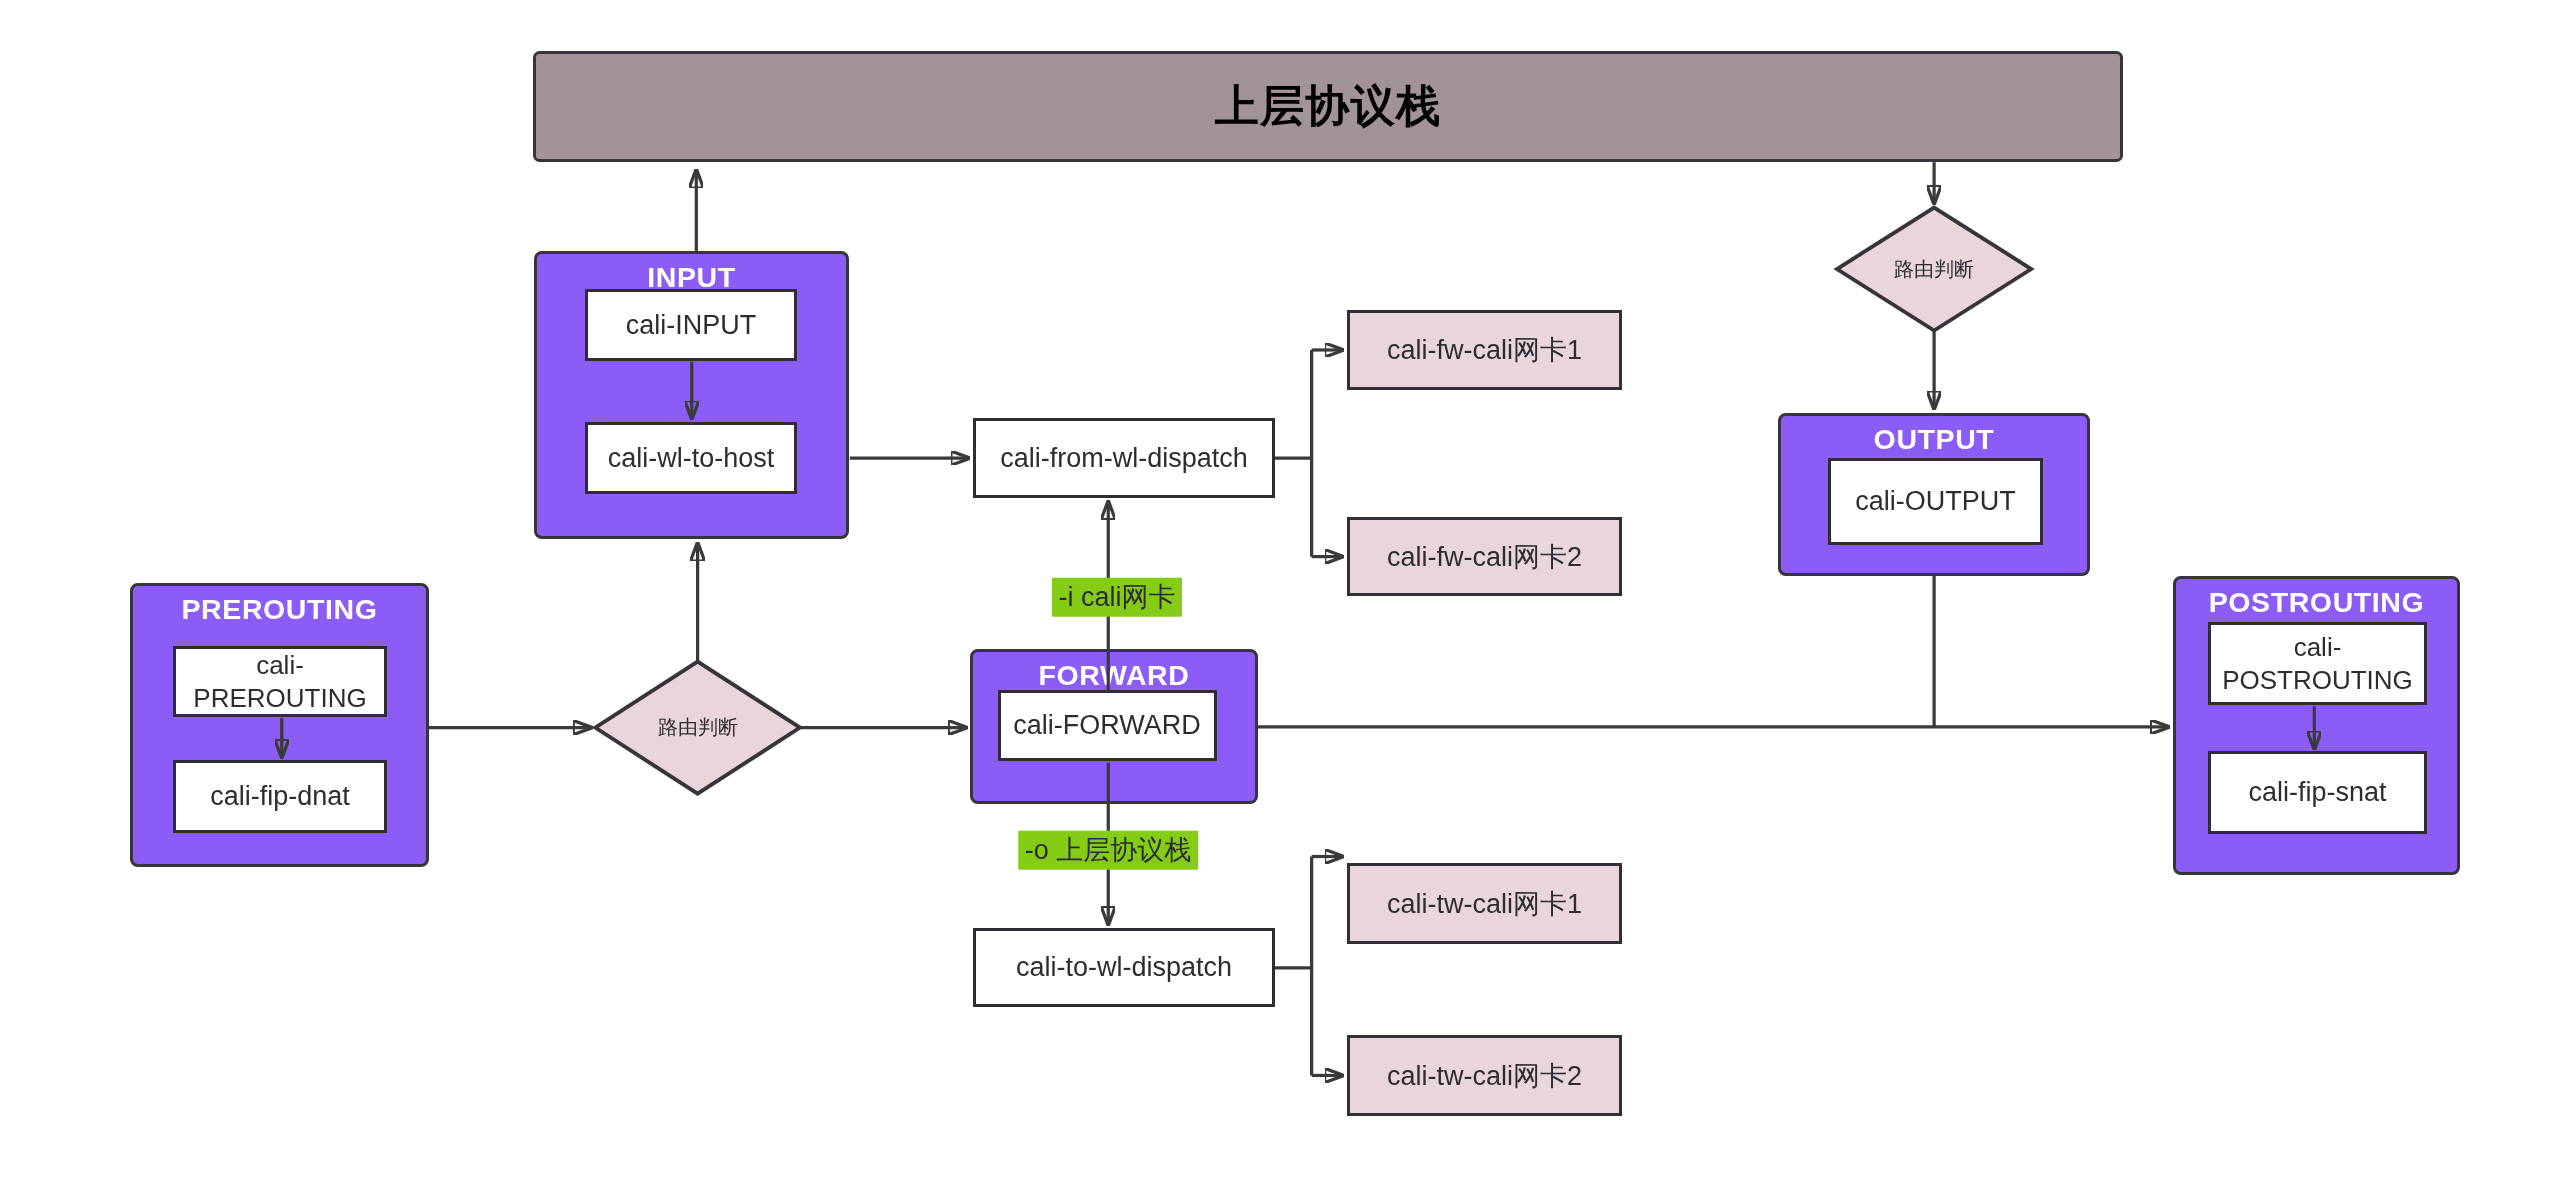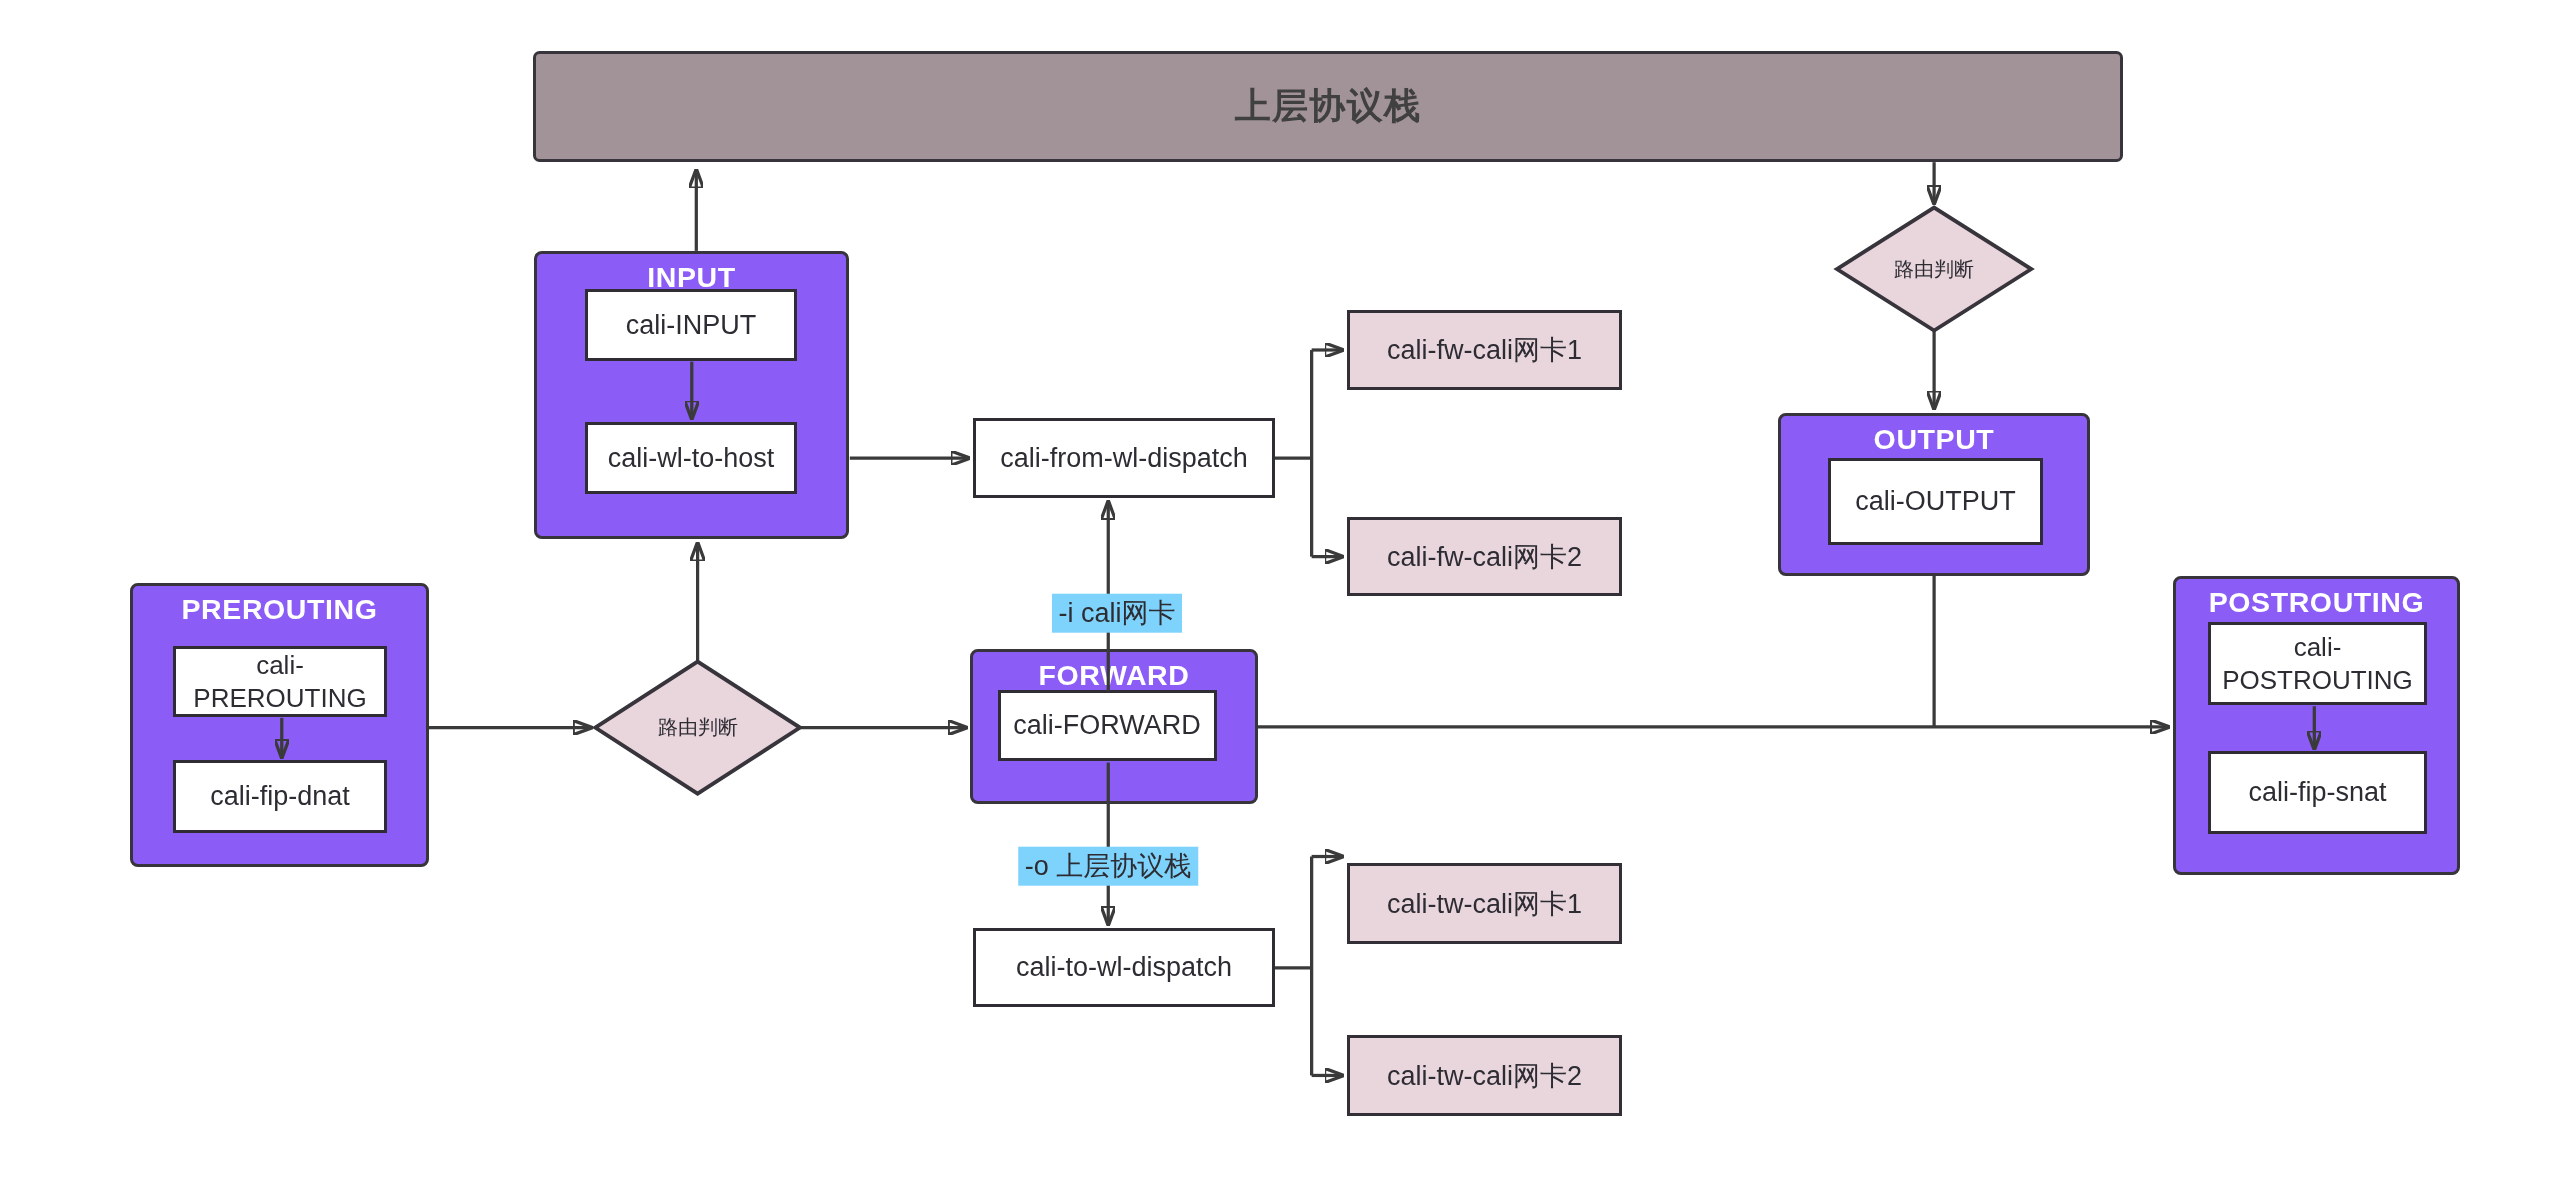--- a/index.html
+++ b/index.html
@@ -21,22 +21,22 @@
   
   .bar {
     position: absolute;
     left: 533px; top: 51px;
     width: 1590px; height: 111px;
     background: #a29399;
     border: 3.9px solid #38343b;
     border-radius: 6.5px;
     box-sizing: border-box;
     display: flex; align-items: center; justify-content: center;
-    color: #404040;
-    font-size: 36px;
+    color: #000000;
+    font-size: 44px;
     font-weight: 700;
     letter-spacing: 1.3px;
   }
   
   .group {
     position: absolute;
     background: #8b5cf6;
     border: 3.9px solid #38343b;
     border-radius: 7.8px;
     box-sizing: border-box;
@@ -106,24 +106,23 @@
     color: #2e2c33;
     font-size: 20px;
     white-space: nowrap;
   }
   .edge-label {
     position: absolute;
     transform: translate(-50%, -50%);
     z-index: 6;
     color: #2e2c33;
     font-size: 27px;
-    background: #7dd3fc;
+    background: #84cc16;
     padding: 1.3px 6.5px;
     white-space: nowrap;
-    margin-top: 16px;
   }
 </style>
 </head>
 <body>
 
 <div class="canvas">
 
   <div class="bar">上层协议栈</div>
 
   <div class="group" style="left:130px; top:583px; width:299px; height:284px;">

